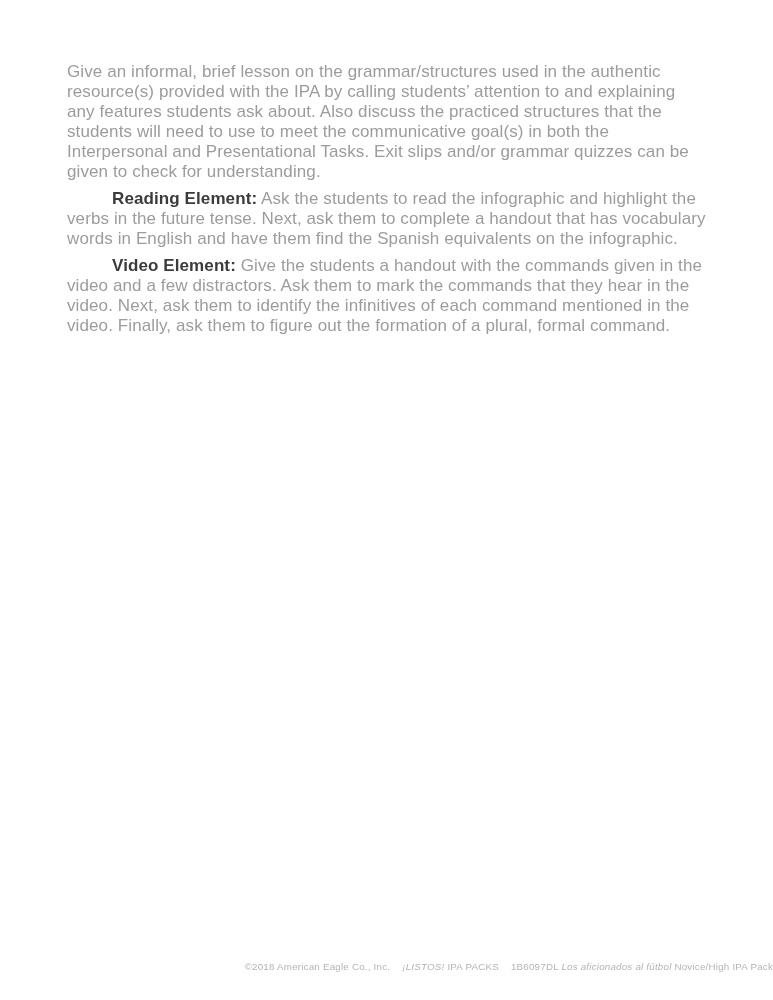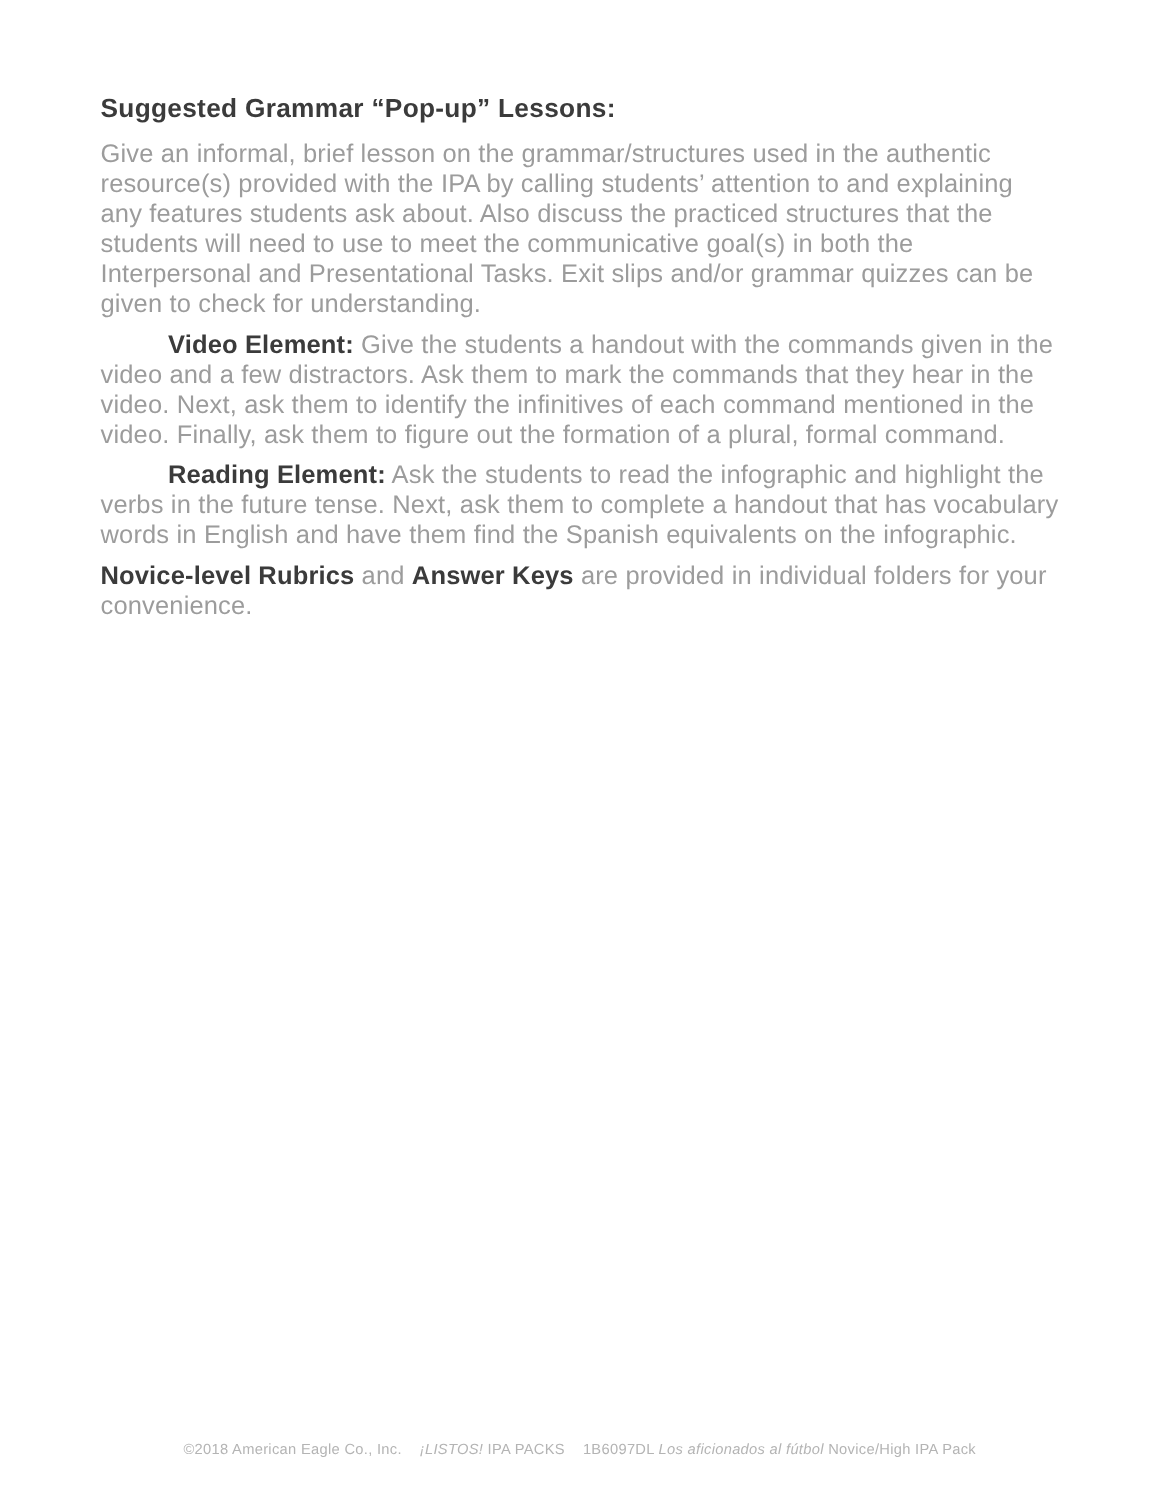--- a/index.html
+++ b/index.html
@@ -41,46 +41,44 @@
   p.body-para strong,
   p.body-para b {
     color: #3b3b3b;
     font-weight: 700;
   }
   .footer {
     position: absolute;
     left: 0;
     right: 0;
     bottom: 28px;
-    text-align: center;
+    text-align: right;
     font-size: 9.8px;
     color: #b4b4b4;
     letter-spacing: 0.2px;
     white-space: nowrap;
   }
   .footer .gap {
     display: inline-block;
     width: 12px;
   }
   .footer .italic {
     font-style: italic;
   }
 </style>
 </head>
 <body>
 
 <div class="page">
   <div class="content">
 
-    <h1 class="doc-heading">Suggested Grammar “Pop-up” Lessons:</h1>
 
     <p class="body-para"><span>Give an informal, brief lesson on the grammar/structures used in the authentic resource(s) provided with the IPA by calling students’ attention to and explaining any features students ask about. Also discuss the practiced structures that the students will need to use to meet the communicative goal(s) in both the Interpersonal and Presentational Tasks. Exit slips and/or grammar quizzes can be given to check for understanding.</span></p>
 
+    <p class="body-para indented"><strong>Reading Element:</strong><span> Ask the students to read the infographic and highlight the verbs in the future tense. Next, ask them to complete a handout that has vocabulary words in English and have them find the Spanish equivalents on the infographic.</span></p>
+
     <p class="body-para indented"><strong>Video Element:</strong><span> Give the students a handout with the commands given in the video and a few distractors. Ask them to mark the commands that they hear in the video. Next, ask them to identify the infinitives of each command mentioned in the video. Finally, ask them to figure out the formation of a plural, formal command.</span></p>
 
-    <p class="body-para indented"><strong>Reading Element:</strong><span> Ask the students to read the infographic and highlight the verbs in the future tense. Next, ask them to complete a handout that has vocabulary words in English and have them find the Spanish equivalents on the infographic.</span></p>
-
-    <p class="body-para"><strong>Novice-level Rubrics</strong><span> and </span><strong>Answer Keys</strong><span> are provided in individual folders for your convenience.</span></p>
 
   </div>
 
   <div class="footer"><span>©2018 American Eagle Co., Inc.</span><span class="gap"></span><span class="italic">¡LISTOS!</span><span> IPA PACKS</span><span class="gap"></span><span>1B6097DL </span><span class="italic">Los aficionados al fútbol</span><span> Novice/High IPA Pack</span></div>
 </div>
 
 </body></html>

